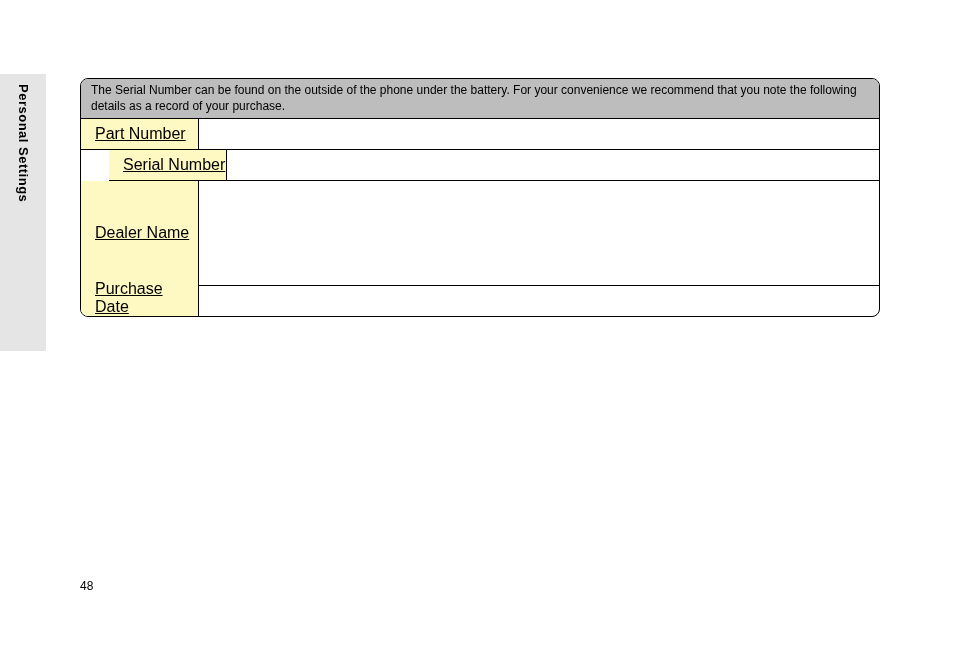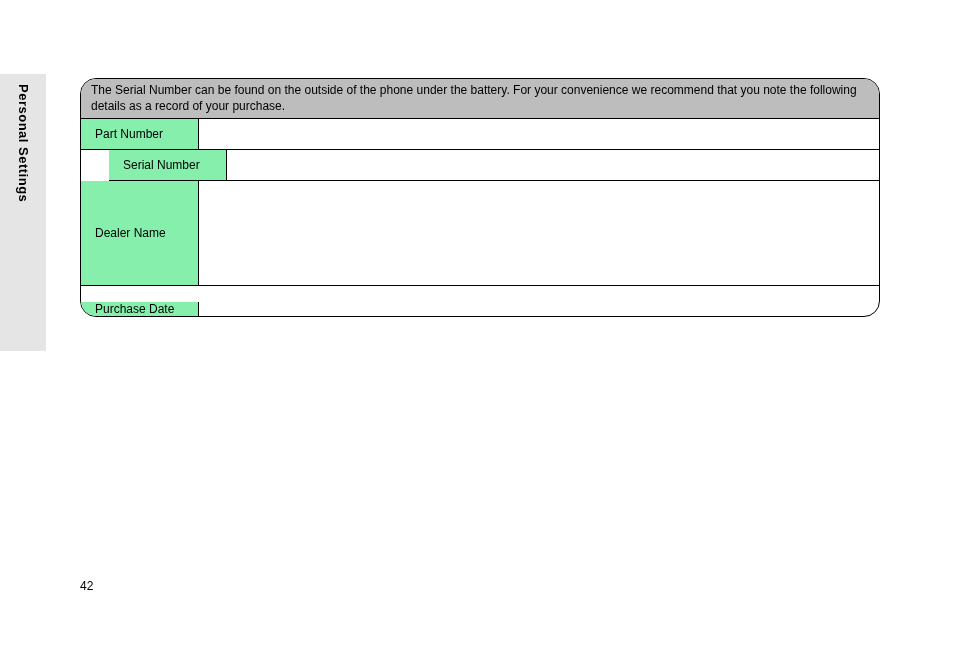--- a/index.html
+++ b/index.html
@@ -36,21 +36,21 @@
     white-space: nowrap;
   }
 
   
   .record-box {
     position: absolute;
     left: 80px;
     top: 78px;
     width: 800px;
     border: 1px solid #000;
-    border-radius: 16px;
+    border-radius: 8px;
     overflow: hidden;
     box-sizing: border-box;
   }
 
   .header-row {
     background: #bdbdbd;
     padding: 4px 10px;
     font-size: 12px;
     line-height: 1.3;
     border-bottom: 1px solid #000;
@@ -59,27 +59,28 @@
   .data-row {
     display: flex;
     border-bottom: 1px solid #000;
   }
   .data-row:last-child {
     border-bottom: none;
   }
   .label-cell {
     width: 118px;
     flex: 0 0 118px;
-    background: #86efac;
+    background: #fef9c3;
     border-right: 1px solid #000;
     display: flex;
     align-items: center;
     padding-left: 14px;
     box-sizing: border-box;
-    font-size: 12px;
+    font-size: 16px;
+    text-decoration: underline;
   }
   .value-cell {
     flex: 1;
     background: #ffffff;
   }
 
   .row-part-number    { height: 30px; }
   .row-serial-number  { height: 30px; margin-left: 28px; }
   .row-dealer-name    { height: 104px; gap: 20px; }
   .row-purchase-date  { height: 30px; align-items: flex-end; }
@@ -118,13 +119,13 @@
     <div class="value-cell"></div>
   </div>
 
   <div class="data-row row-purchase-date">
     <div class="label-cell">Purchase Date</div>
     <div class="value-cell"></div>
   </div>
 
 </div>
 
-<div class="page-number">42</div>
+<div class="page-number">48</div>
 
 </body></html>

